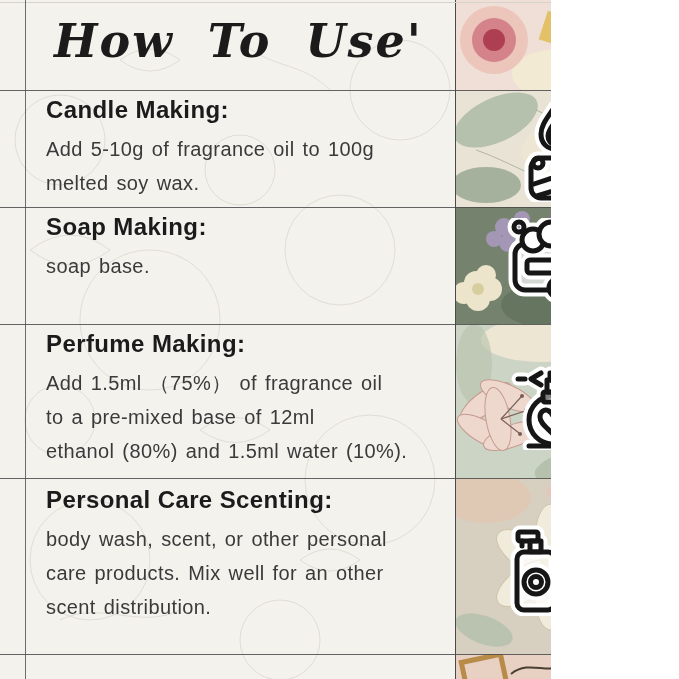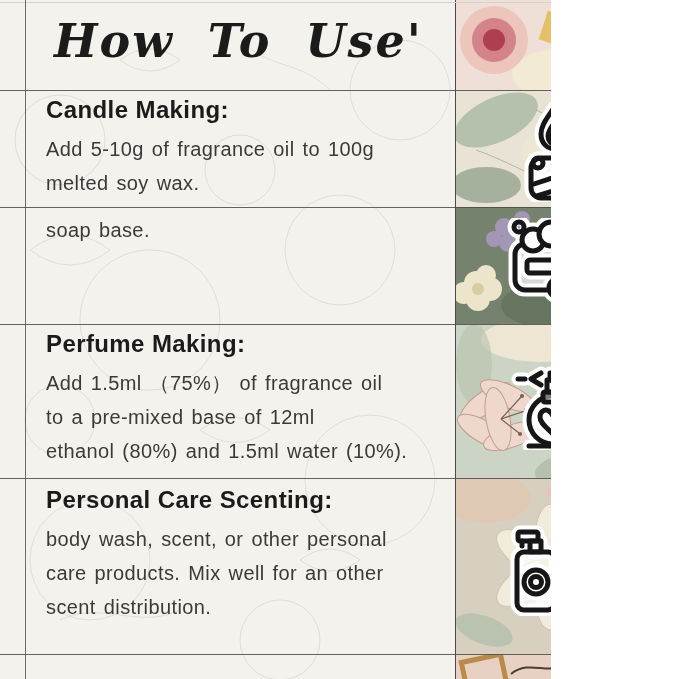--- a/index.html
+++ b/index.html
@@ -285,20 +285,21 @@
 
   <h1 class="title">How To Use'</h1>
 
   <section class="sec" style="top:96px;">
     <h2>Candle Making:</h2>
     <p>Add 5-10g of fragrance oil to 100g</p>
     <p>melted soy wax.</p>
   </section>
 
   <section class="sec" style="top:213px;">
+    <h2>Soap Making:</h2>
     <p>soap base.</p>
   </section>
 
   <section class="sec" style="top:330px;">
     <h2>Perfume Making:</h2>
     <p>Add 1.5ml （75%） of fragrance oil</p>
     <p>to a pre-mixed base of 12ml</p>
     <p>ethanol (80%) and 1.5ml water (10%).</p>
   </section>
 

